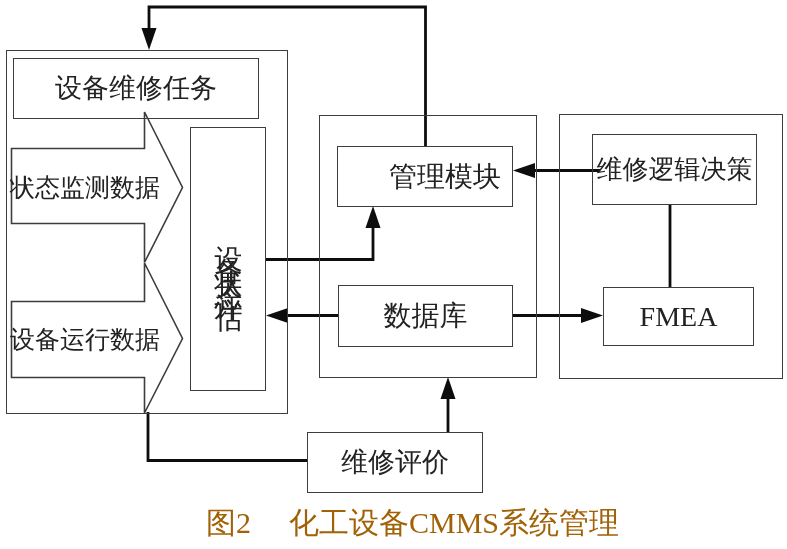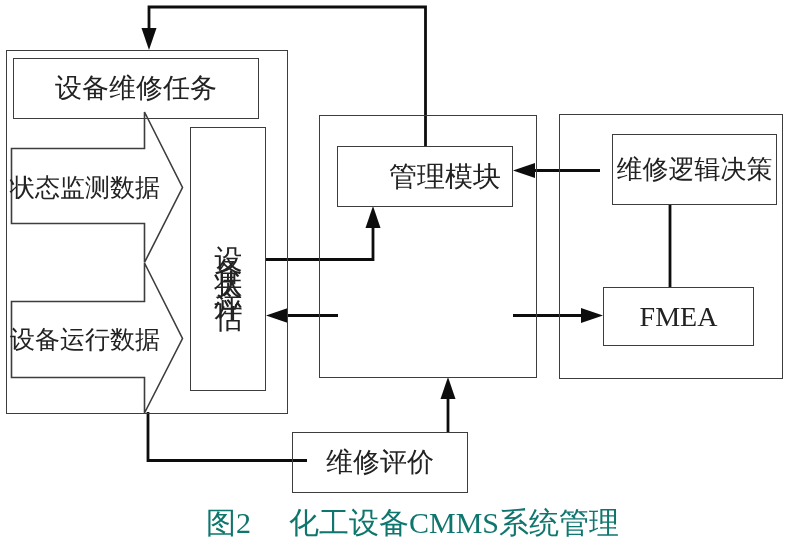--- a/index.html
+++ b/index.html
@@ -59,21 +59,21 @@
     font-size: 28px;
     line-height: 1;
   }
   .caption {
     position: absolute;
     left: 38px;
     top: 503px;
     width: 749px;
     text-align: center;
     font-size: 30px;
-    color: #0f766e;
+    color: #a16207;
   }
   .caption .fig-label { margin-right: 38px; }
 </style>
 </head>
 <body>
 
 <div class="stage">
 
   <svg class="layer" viewBox="0 0 787 549">
 
@@ -121,30 +121,33 @@
   </div>
 
   <div class="node" style="left:190px; top:127px; width:76px; height:264px;">
     <span class="vertical-text">设备状态评估</span>
   </div>
 
   <div class="node f28" style="left:337px; top:146px; width:176px; height:61px;padding-left:40px;">
     <span>管理模块</span>
   </div>
 
+  <div class="node f28" style="left:338px; top:285px; width:175px; height:62px;">
+    <span>数据库</span>
+  </div>
 
-  <div class="node f26" style="left:612px; top:134px; width:165px; height:71px;">
+  <div class="node f26" style="left:592px; top:134px; width:165px; height:71px;">
     <span>维修逻辑决策</span>
   </div>
 
   <div class="node f28" style="left:603px; top:287px; width:151px; height:59px;">
     <span>FMEA</span>
   </div>
 
-  <div class="node f27" style="left:292px; top:432px; width:176px; height:61px;">
+  <div class="node f27" style="left:307px; top:432px; width:176px; height:61px;">
     <span>维修评价</span>
   </div>
 
   <div class="caption">
     <span class="fig-label">图2</span><span>化工设备CMMS系统管理</span>
   </div>
 
 </div>
 
 </body></html>

